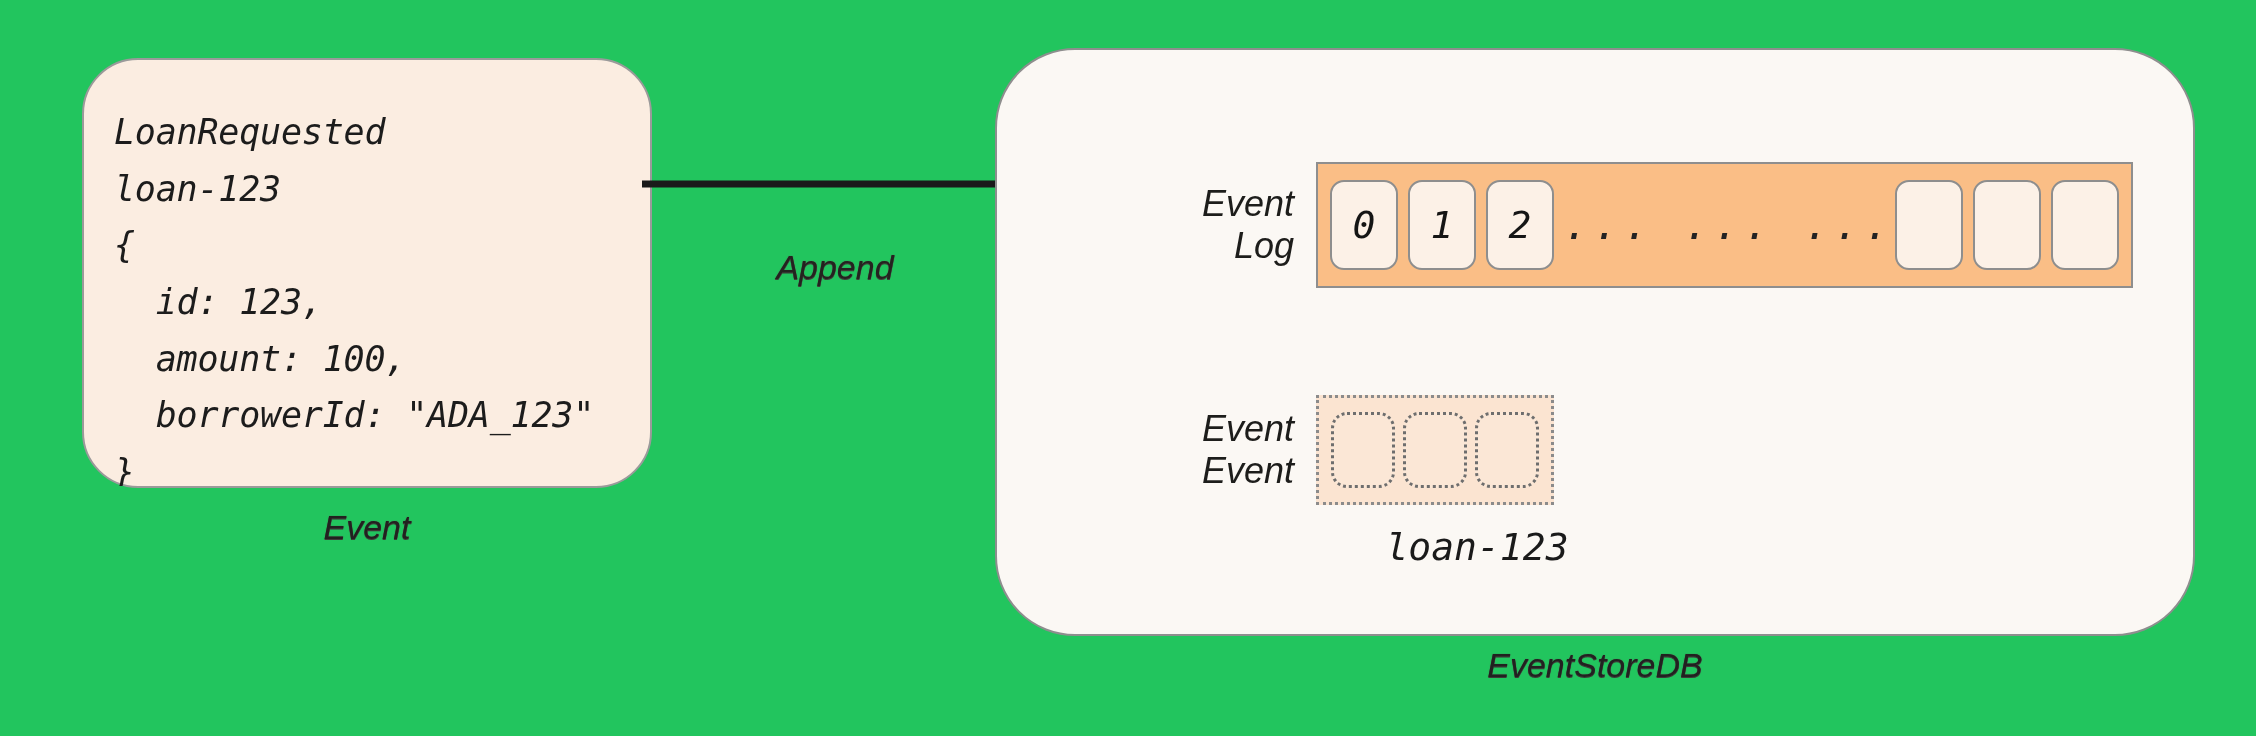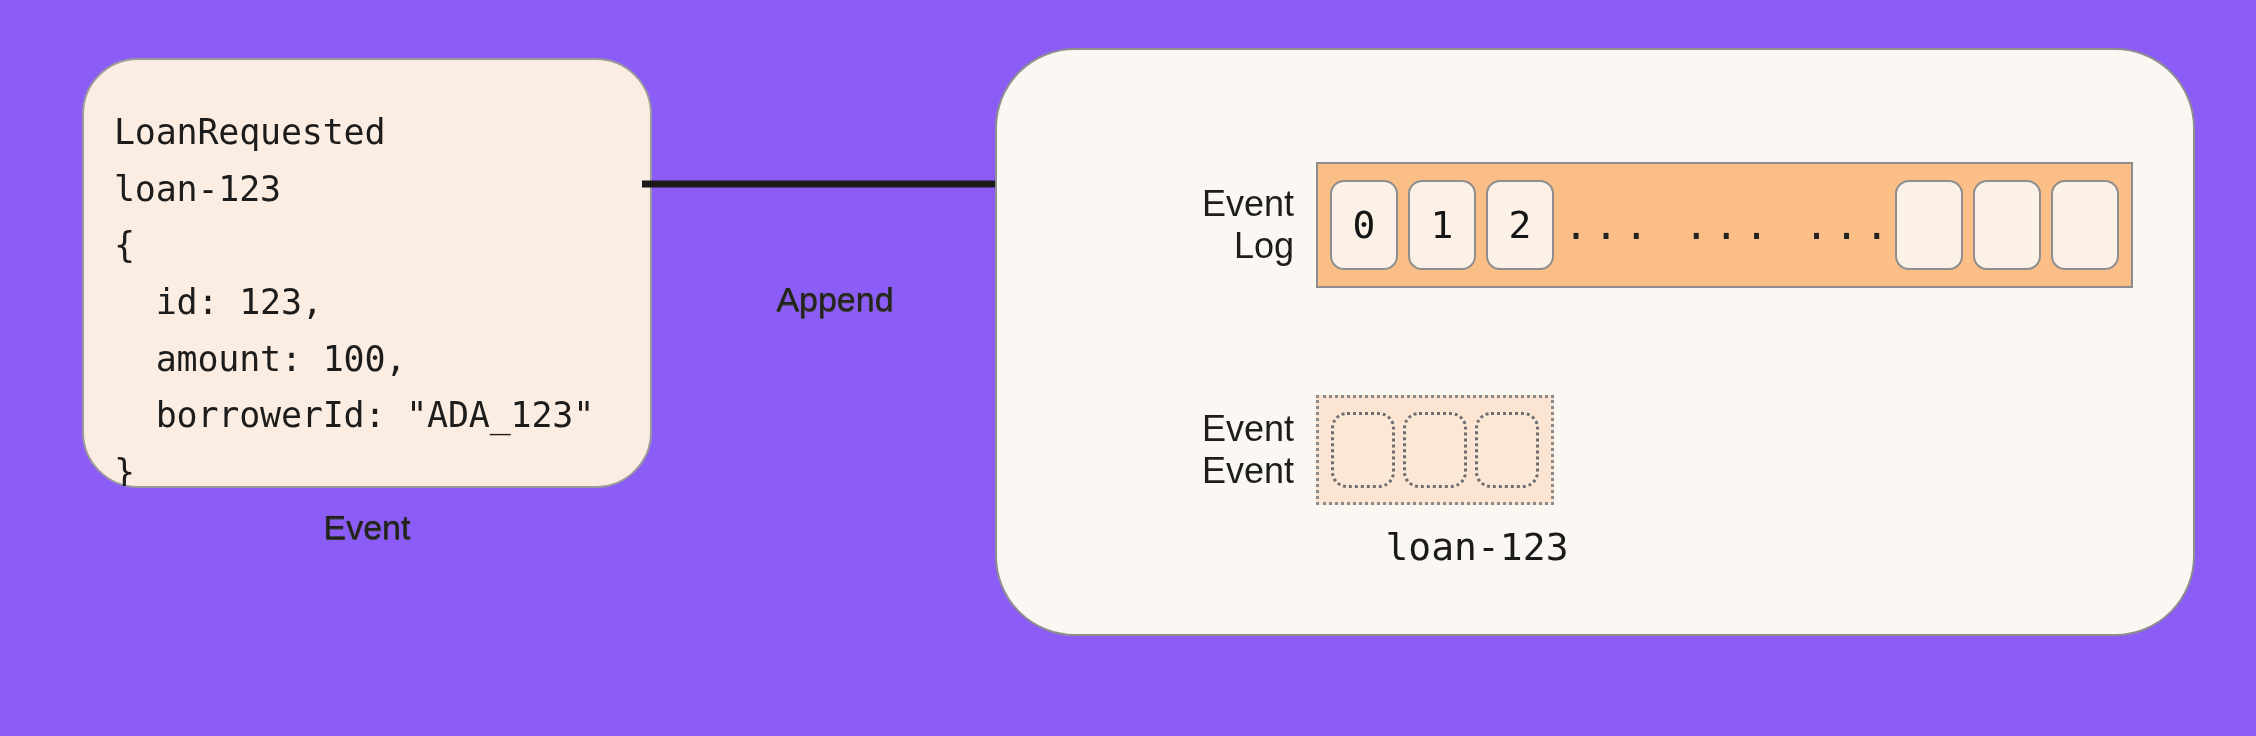--- a/index.html
+++ b/index.html
@@ -10,21 +10,22 @@
   body {
     width: 2256px;
     height: 736px;
     overflow: hidden;
     font-family: "Liberation Sans", sans-serif;
   }
   #canvas {
     position: relative;
     width: 2256px;
     height: 736px;
-    background: #8b5cf6;
+    background: #22c55e;
+    font-style: italic;
   }
 
   
   #event-card {
     position: absolute;
     left: 82px;
     top: 58px;
     width: 570px;
     height: 430px;
     background: #FBEDE1;
@@ -74,21 +75,20 @@
     position: absolute;
     left: 700px;
     top: 248px;
     width: 270px;
     text-align: center;
     font-size: 34px;
     color: #23231F;
     text-shadow:
       0 0 1px #5d5a55,
       0 1px 0 #3d3b38;
-    margin-top: 32px;
   }
 
   
   #eventstore-panel {
     position: absolute;
     left: 995px;
     top: 48px;
     width: 1200px;
     height: 588px;
     background: #FBF8F4;
@@ -268,14 +268,15 @@
       <div>Event</div>
     </div>
     <div id="event-stream-box">
       <div class="stream-cell"></div>
       <div class="stream-cell"></div>
       <div class="stream-cell"></div>
     </div>
   </div>
   <div id="stream-caption">loan-123</div>
 
+  <div id="eventstore-caption">EventStoreDB</div>
 
 </div>
 
 </body></html>

